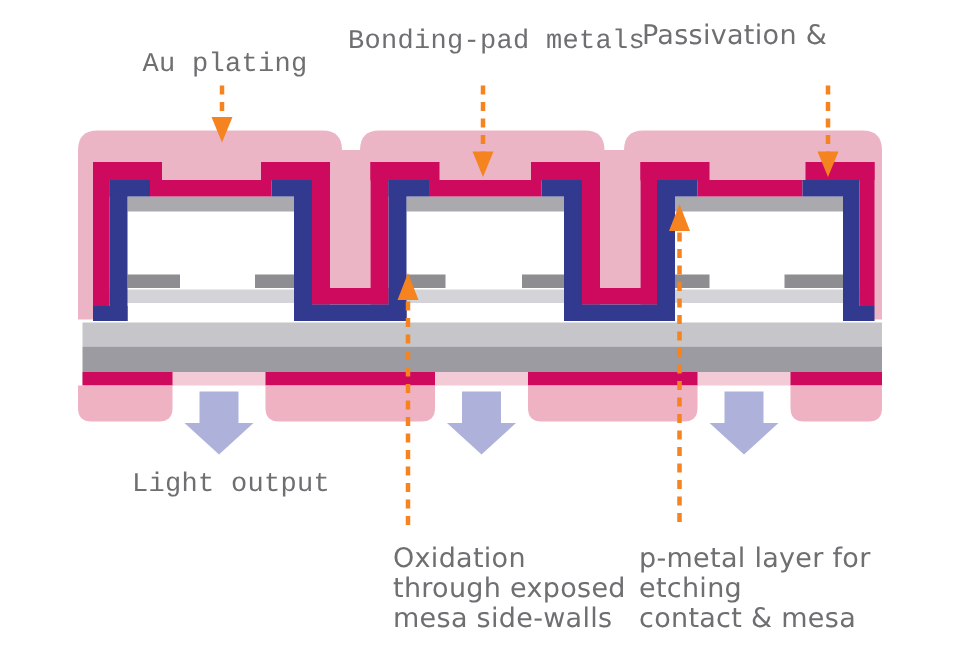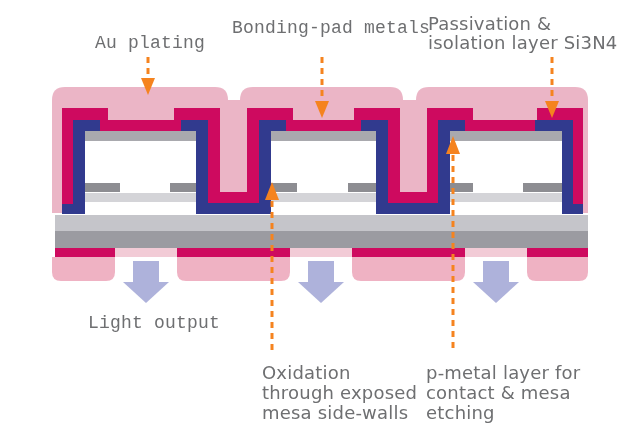--- a/index.html
+++ b/index.html
@@ -138,32 +138,31 @@
   <div class="lbl center" style="left:90px;top:33px;width:120px;">
     <span>Au plating</span>
   </div>
 
   <div class="lbl center" style="left:232px;top:18px;width:180px;">
     <span>Bonding-pad metals</span>
   </div>
 
   <div class="lbl tight" style="left:428px;top:14px;">
     <div>Passivation &amp;</div>
-    <div>isolation layer Si3N4</div>
   </div>
 
   <div class="lbl" style="left:262px;top:363px;">
     <div>Oxidation</div>
     <div>through exposed</div>
     <div>mesa side-walls</div>
   </div>
 
   <div class="lbl center" style="left:88px;top:313px;width:120px;">
     <span>Light output</span>
   </div>
 
   <div class="lbl" style="left:426px;top:363px;">
     <div>p-metal layer for</div>
+    <div>etching</div>
     <div>contact &amp; mesa</div>
-    <div>etching</div>
   </div>
 
 </div>
 
 </body></html>

